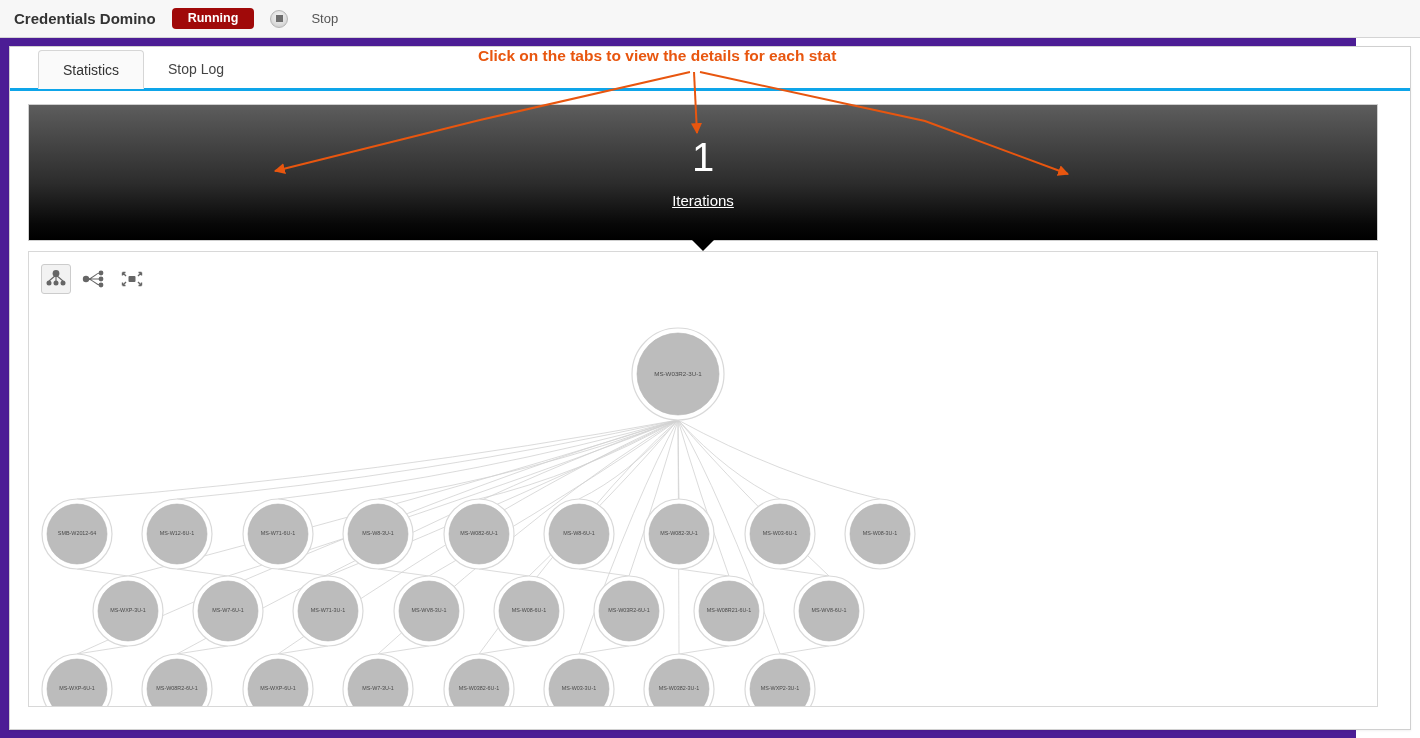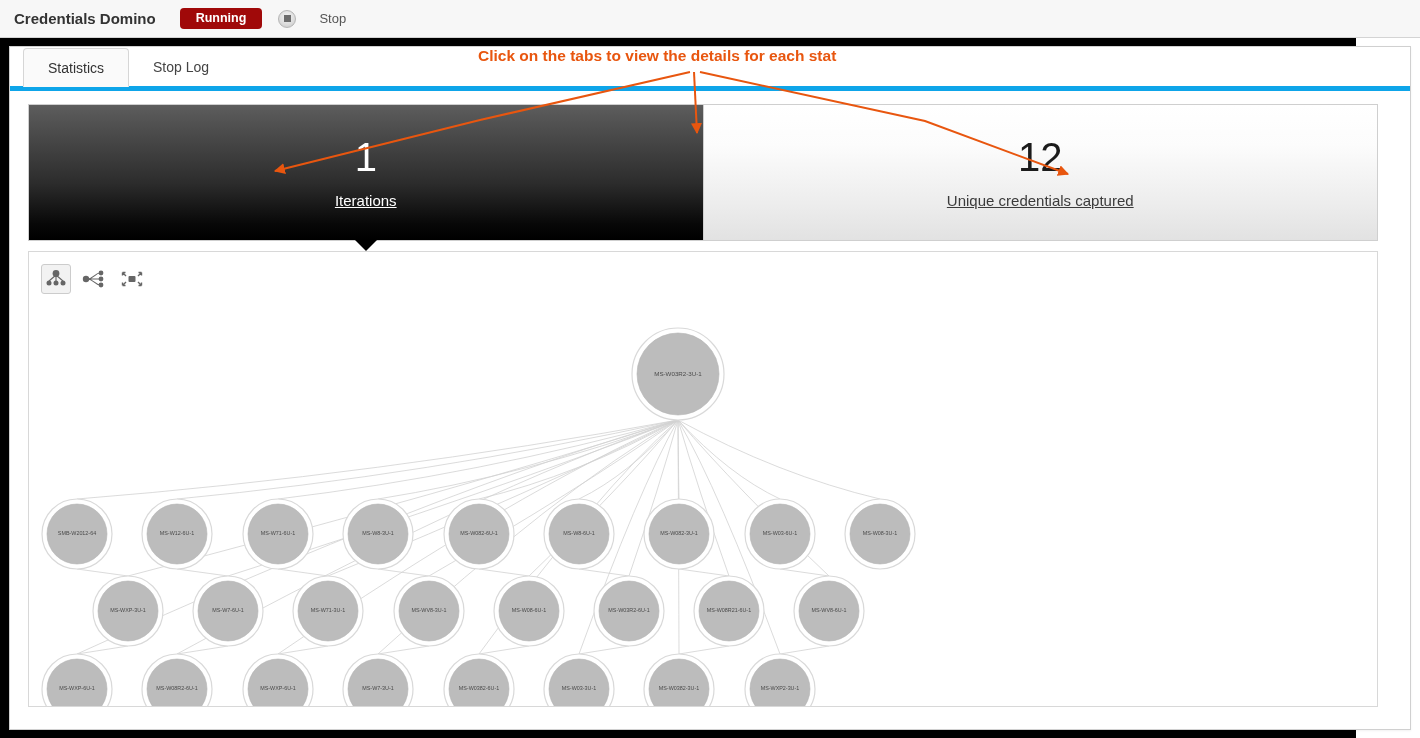--- a/index.html
+++ b/index.html
@@ -8,42 +8,42 @@
     width: 1420px; height: 738px;
     background: #ffffff;
     font-family: "Liberation Sans", sans-serif;
     overflow: hidden;
   }
 
   #app {
     position: relative;
     width: 1356px;
     height: 738px;
-    background: #000000;
+    background: #4c1d95;
   }
 
   
   .titlebar {
     position: absolute;
     left: 0; top: 0;
     width: 1420px; height: 38px;
     background: #f7f7f7;
     border-bottom: 1px solid #d4d4d4;
     display: flex;
     align-items: center;
     padding-left: 14px;
   }
   .app-title {
     font-size: 15px;
     font-weight: bold;
     color: #333333;
     letter-spacing: 0px;
   }
   .status-badge {
-    margin-left: 24px;
+    margin-left: 16px;
     background: #a00909;
     color: #ffffff;
     font-size: 12.5px;
     font-weight: bold;
     border-radius: 4px;
     padding: 4px 16px 5px 16px;
     line-height: 1;
   }
   .stop-group {
     margin-left: 16px;
@@ -78,22 +78,22 @@
     border: 1px solid #d0d0d0;
     box-shadow: 0 1px 2px rgba(0,0,0,0.06);
   }
 
   
   .tabstrip {
     position: absolute;
     left: 0; top: 0;
     width: 100%; height: 44px;
     background: #ffffff;
-    border-bottom: 5px solid #0ea5e9;
-    padding-left: 13px;
+    border-bottom: 3px solid #0ea5e9;
+    padding-left: 28px;
     display: flex;
     align-items: flex-end;
   }
   .tab {
     position: relative;
     height: 39px;
     padding: 0 24px;
     display: flex;
     align-items: center;
     justify-content: center;
@@ -252,24 +252,20 @@
     </div>
 
     <div class="stats-row">
 
       <div class="stat active">
         <div class="stat-value">1</div>
         <div class="stat-label">Iterations</div>
         <div class="stat-pointer"></div>
       </div>
 
-      <div class="stat inactive">
-        <div class="stat-value">12</div>
-        <div class="stat-label">Unique credentials captured</div>
-      </div>
 
 
     </div>
 
     <div class="graph-panel">
 
       <div class="graph-toolbar">
         <div class="tool-btn selected">
           <svg width="22" height="20" viewBox="0 0 22 20">
             <path d="M11 6 L4 12 M11 6 L11 12 M11 6 L18 12" stroke="#666" stroke-width="1.1" fill="none"></path>

